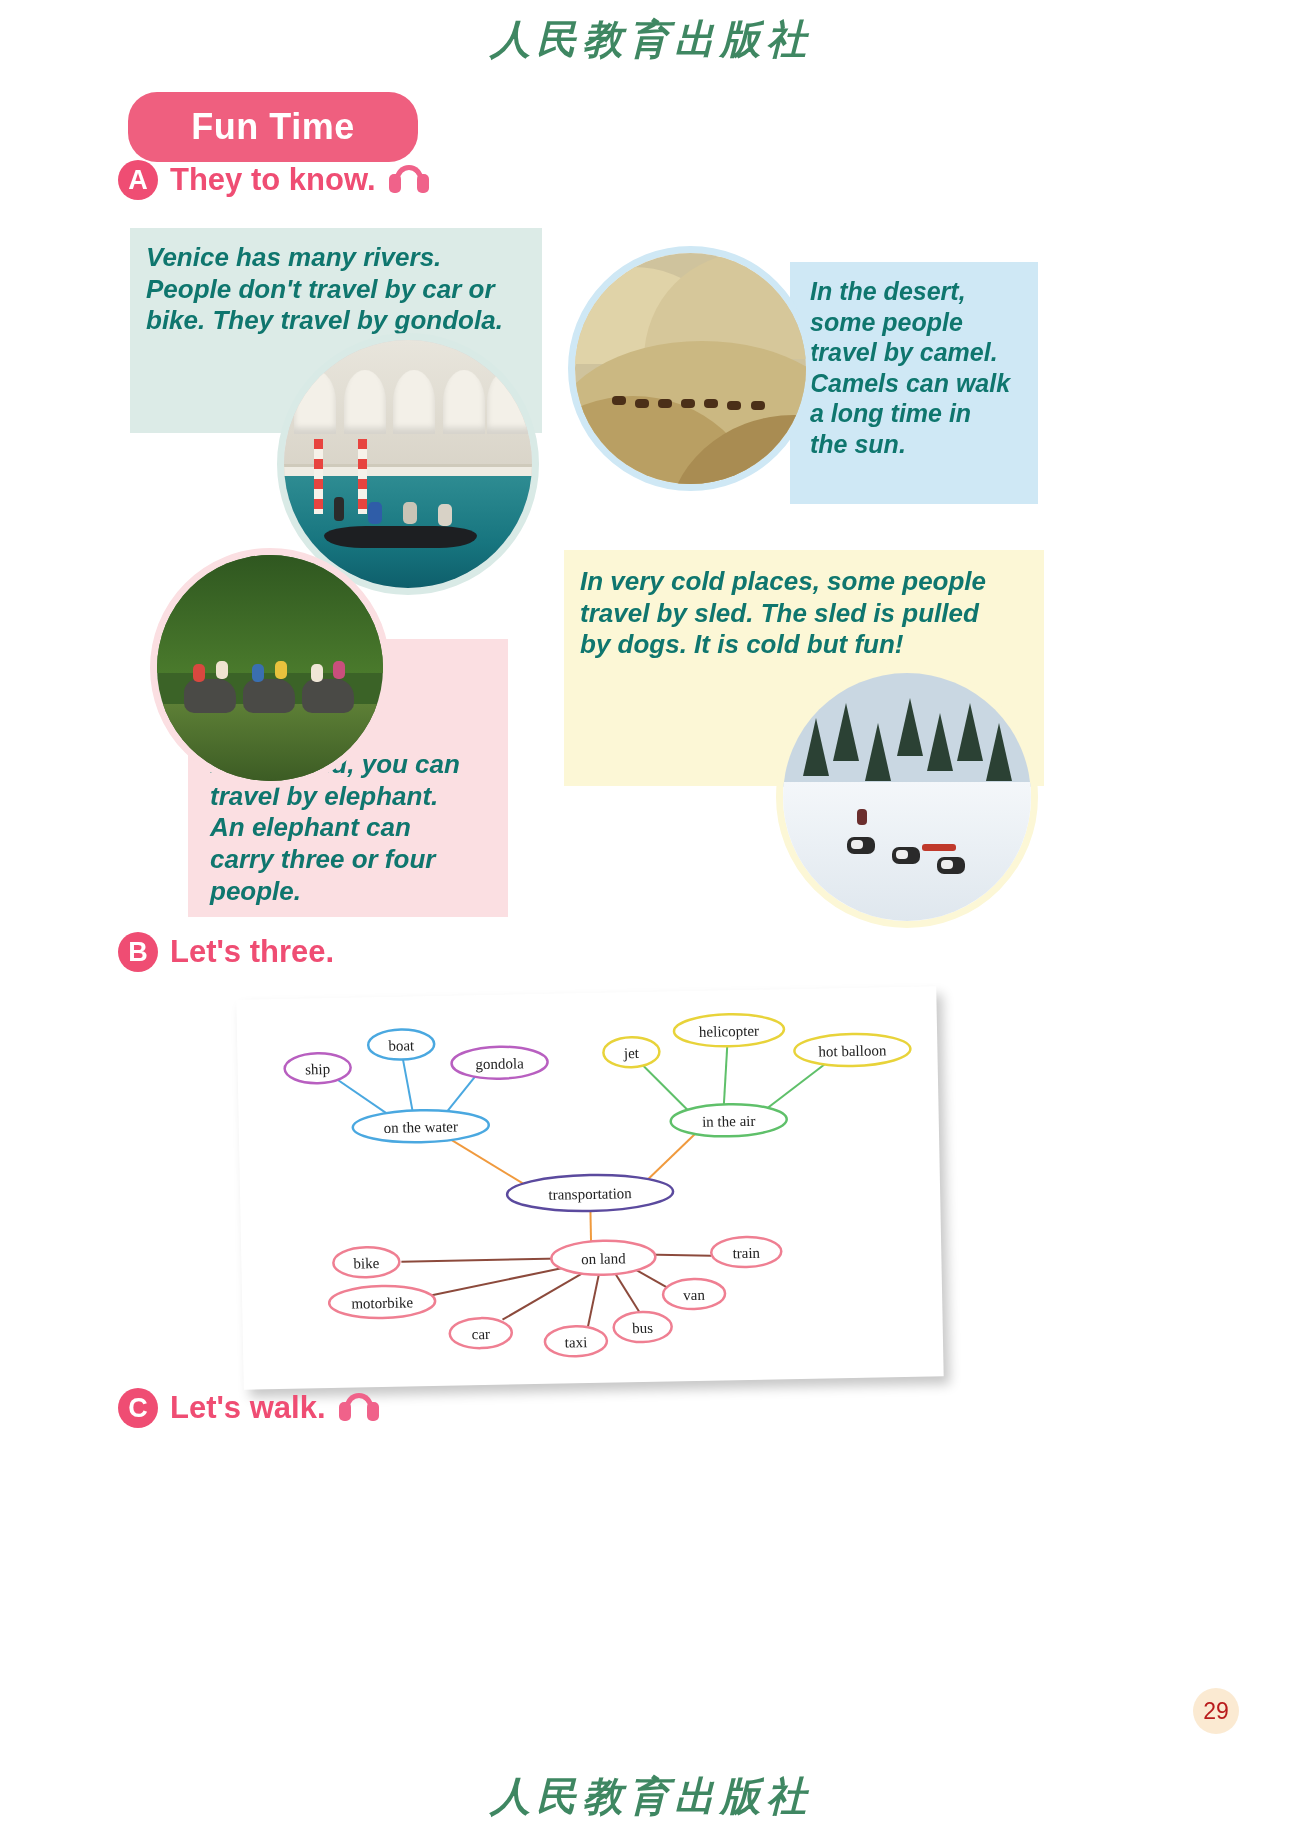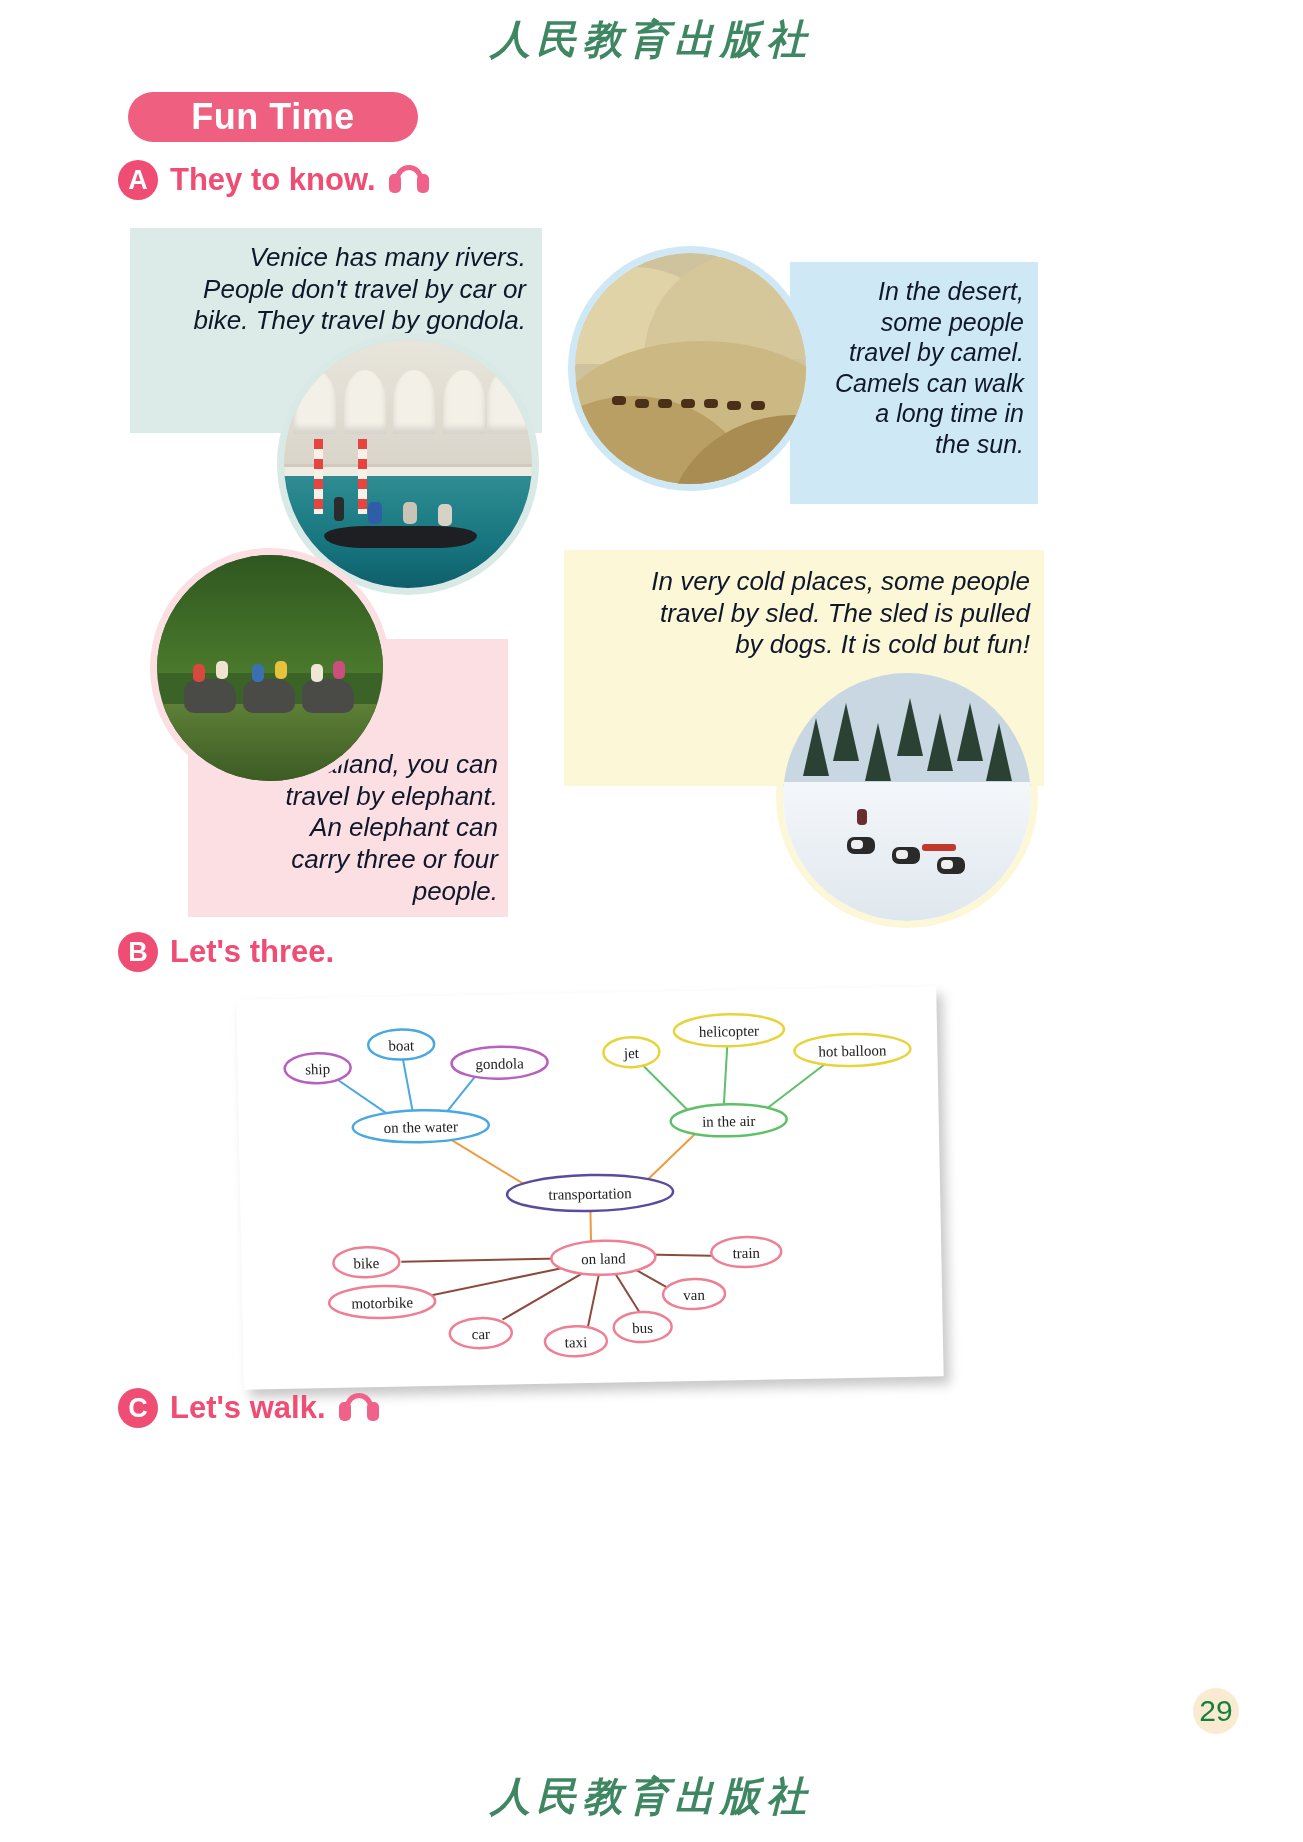--- a/index.html
+++ b/index.html
@@ -31,21 +31,21 @@
   }
   .publisher-top { top: 12px; }
   .publisher-bottom { bottom: 18px; }
 
   
   .fun-time-pill {
     position: absolute;
     left: 128px;
     top: 92px;
     width: 290px;
-    height: 50px;
+    height: 70px;
     background: #ef5f7f;
     border-radius: 29px;
     color: #ffffff;
     font-size: 36px;
     font-weight: bold;
     display: flex;
     align-items: center;
     justify-content: center;
     letter-spacing: .5px;
   }
@@ -101,24 +101,23 @@
     border-radius: 5px;
   }
   .headphone .ear.l { left: 1px; }
   .headphone .ear.r { right: 1px; }
 
   
   .fact-box {
     position: absolute;
     box-sizing: border-box;
     font-style: italic;
-    font-weight: normal;
-    color: #0f172a;
+    font-weight: bold;
+    color: #0f766e;
     line-height: 1.22;
-    text-align: right;
   }
   .fact-text {
     white-space: pre-line;
   }
 
   .photo-circle {
     position: absolute;
     border-radius: 50%;
     overflow: hidden;
   }
@@ -267,22 +266,22 @@
 
   
   #page-number {
     position: absolute;
     right: 64px;
     bottom: 108px;
     width: 46px;
     height: 46px;
     border-radius: 50%;
     background: #fbead2;
-    color: #15803d;
-    font-size: 30px;
+    color: #b91c1c;
+    font-size: 23px;
     display: flex;
     align-items: center;
     justify-content: center;
   }
 </style>
 </head>
 <body>
 
 <div class="publisher-mark publisher-top">人民教育出版社</div>
 <div class="publisher-mark publisher-bottom">人民教育出版社</div>

